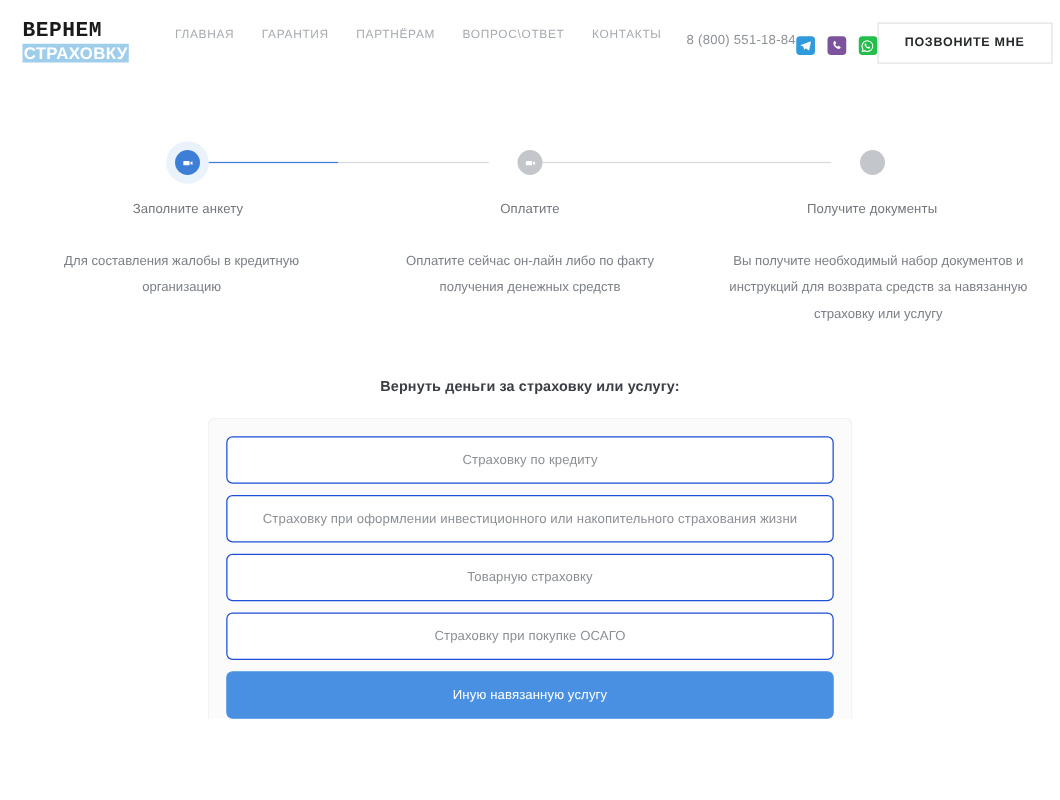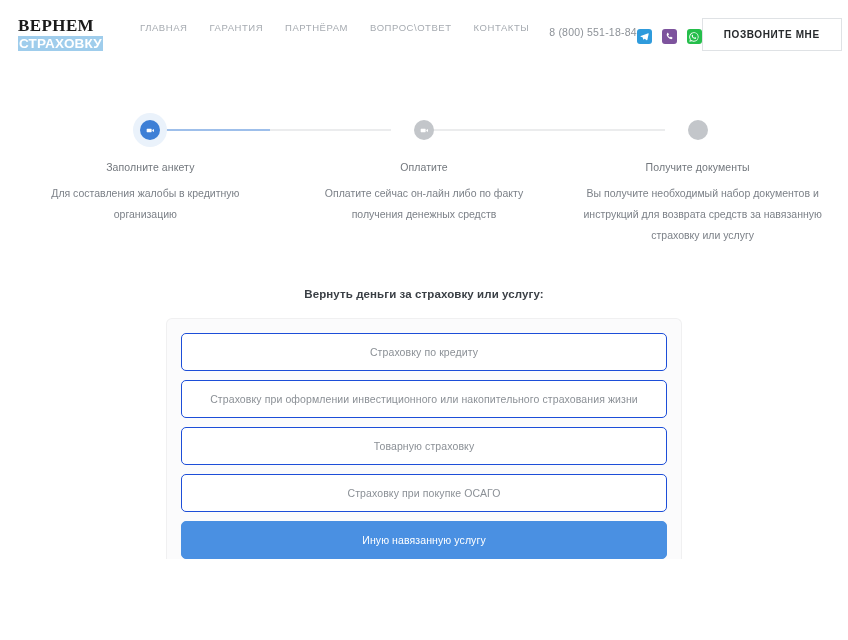--- a/index.html
+++ b/index.html
@@ -31,21 +31,21 @@
     flex: 0 0 auto;
     margin-top: 3px;
     user-select: none;
   }
   .logo-top {
     font-weight: bold;
     font-size: 17px;
     letter-spacing: 0.4px;
     color: #1a1a1a;
     line-height: 17px;
-    font-family: Liberation Serif, serif;
+    font-family: Liberation Mono, monospace;
   }
   .logo-bottom {
     display: inline-block;
     background: #9fcdec;
     color: #ffffff;
     font-weight: bold;
     font-size: 13.5px;
     letter-spacing: 0.2px;
     line-height: 15px;
     padding: 0 1px;
@@ -214,21 +214,21 @@
     font-size: 10.5px;
     color: #72777d;
     margin-top: 9px;
     text-align: center;
     letter-spacing: 0.1px;
   }
 
   .step-descs {
     display: flex;
     padding: 0 6px;
-    margin-top: 10px;
+    margin-top: 26px;
   }
   .step-desc {
     flex: 1 1 0;
     text-align: center;
     font-size: 10.5px;
     line-height: 21px;
     color: #7c8188;
     padding: 0 14px;
     box-sizing: border-box;
   }

